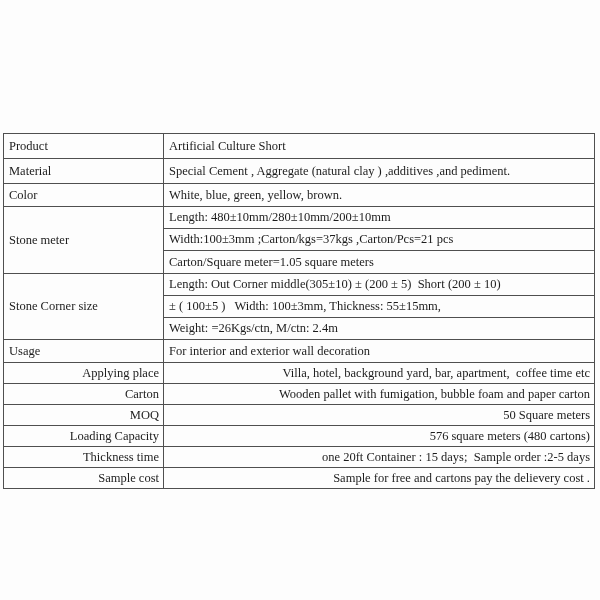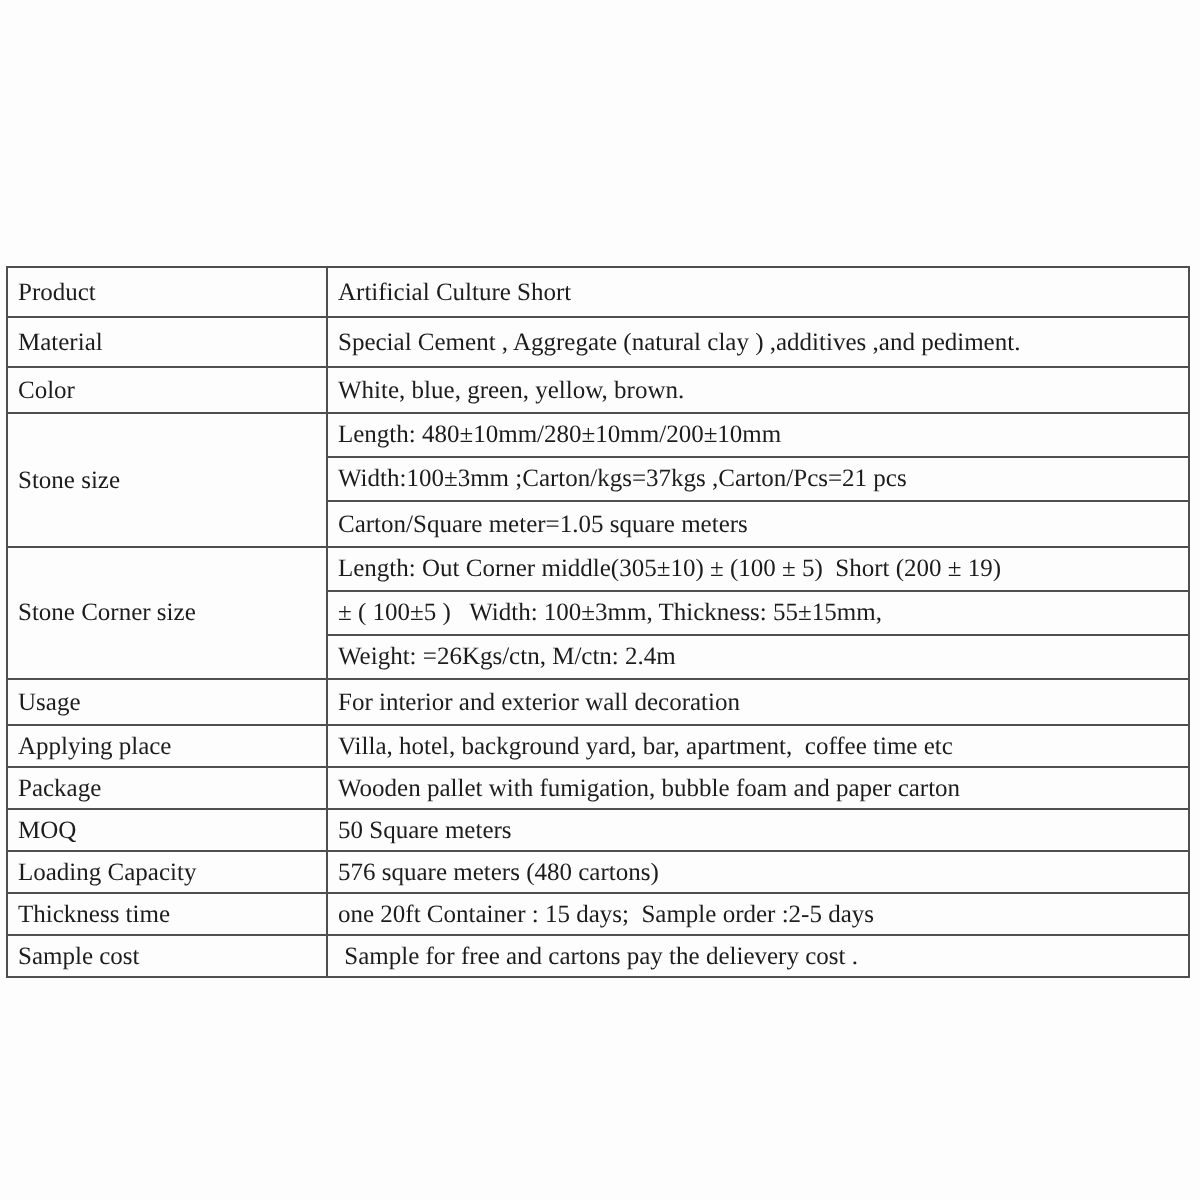--- a/index.html
+++ b/index.html
@@ -32,21 +32,21 @@
     border: 1px solid #4f4f4f;
     padding: 0 4px 0 5px;
     vertical-align: middle;
     white-space: pre-wrap;
     overflow: hidden;
   }
   td.lbl { width: 150px; }
   tr.h24 td { height: 24px; }
   tr.h22 td { height: 22px; }
   tr.h21 td { height: 21px; margin-top: 36px; }
-  tr.h20 td { height: 20px; }
+  tr.h20 td { height: 20px; text-align: right; }
 </style>
 </head>
 <body>
 
 <div class="page">
   <table class="spec-table">
     <tbody>
       <tr class="h24">
         <td class="lbl">Product</td>
         <td class="val">Artificial Culture Short</td>
@@ -54,51 +54,51 @@
       <tr class="h24">
         <td class="lbl">Material</td>
         <td class="val">Special Cement , Aggregate (natural clay ) ,additives ,and pediment.</td>
       </tr>
       <tr class="h22">
         <td class="lbl">Color</td>
         <td class="val">White, blue, green, yellow, brown.</td>
       </tr>
 
       <tr class="h21">
-        <td class="lbl" rowspan="3">Stone size</td>
+        <td class="lbl" rowspan="3">Stone meter</td>
         <td class="val">Length: 480±10mm/280±10mm/200±10mm</td>
       </tr>
       <tr class="h21">
         <td class="val">Width:100±3mm ;Carton/kgs=37kgs ,Carton/Pcs=21 pcs</td>
       </tr>
       <tr class="h22">
         <td class="val">Carton/Square meter=1.05 square meters</td>
       </tr>
 
       <tr class="h21">
         <td class="lbl" rowspan="3">Stone Corner size</td>
-        <td class="val">Length: Out Corner middle(305±10) ± (100 ± 5)  Short (200 ± 19)</td>
+        <td class="val">Length: Out Corner middle(305±10) ± (200 ± 5)  Short (200 ± 10)</td>
       </tr>
       <tr class="h21">
         <td class="val">± ( 100±5 )   Width: 100±3mm, Thickness: 55±15mm,</td>
       </tr>
       <tr class="h21">
         <td class="val">Weight: =26Kgs/ctn, M/ctn: 2.4m</td>
       </tr>
 
       <tr class="h22">
         <td class="lbl">Usage</td>
         <td class="val">For interior and exterior wall decoration</td>
       </tr>
       <tr class="h20">
         <td class="lbl">Applying place</td>
         <td class="val">Villa, hotel, background yard, bar, apartment,  coffee time etc</td>
       </tr>
       <tr class="h20">
-        <td class="lbl">Package</td>
+        <td class="lbl">Carton</td>
         <td class="val">Wooden pallet with fumigation, bubble foam and paper carton</td>
       </tr>
       <tr class="h20">
         <td class="lbl">MOQ</td>
         <td class="val">50 Square meters</td>
       </tr>
       <tr class="h20">
         <td class="lbl">Loading Capacity</td>
         <td class="val">576 square meters (480 cartons)</td>
       </tr>

